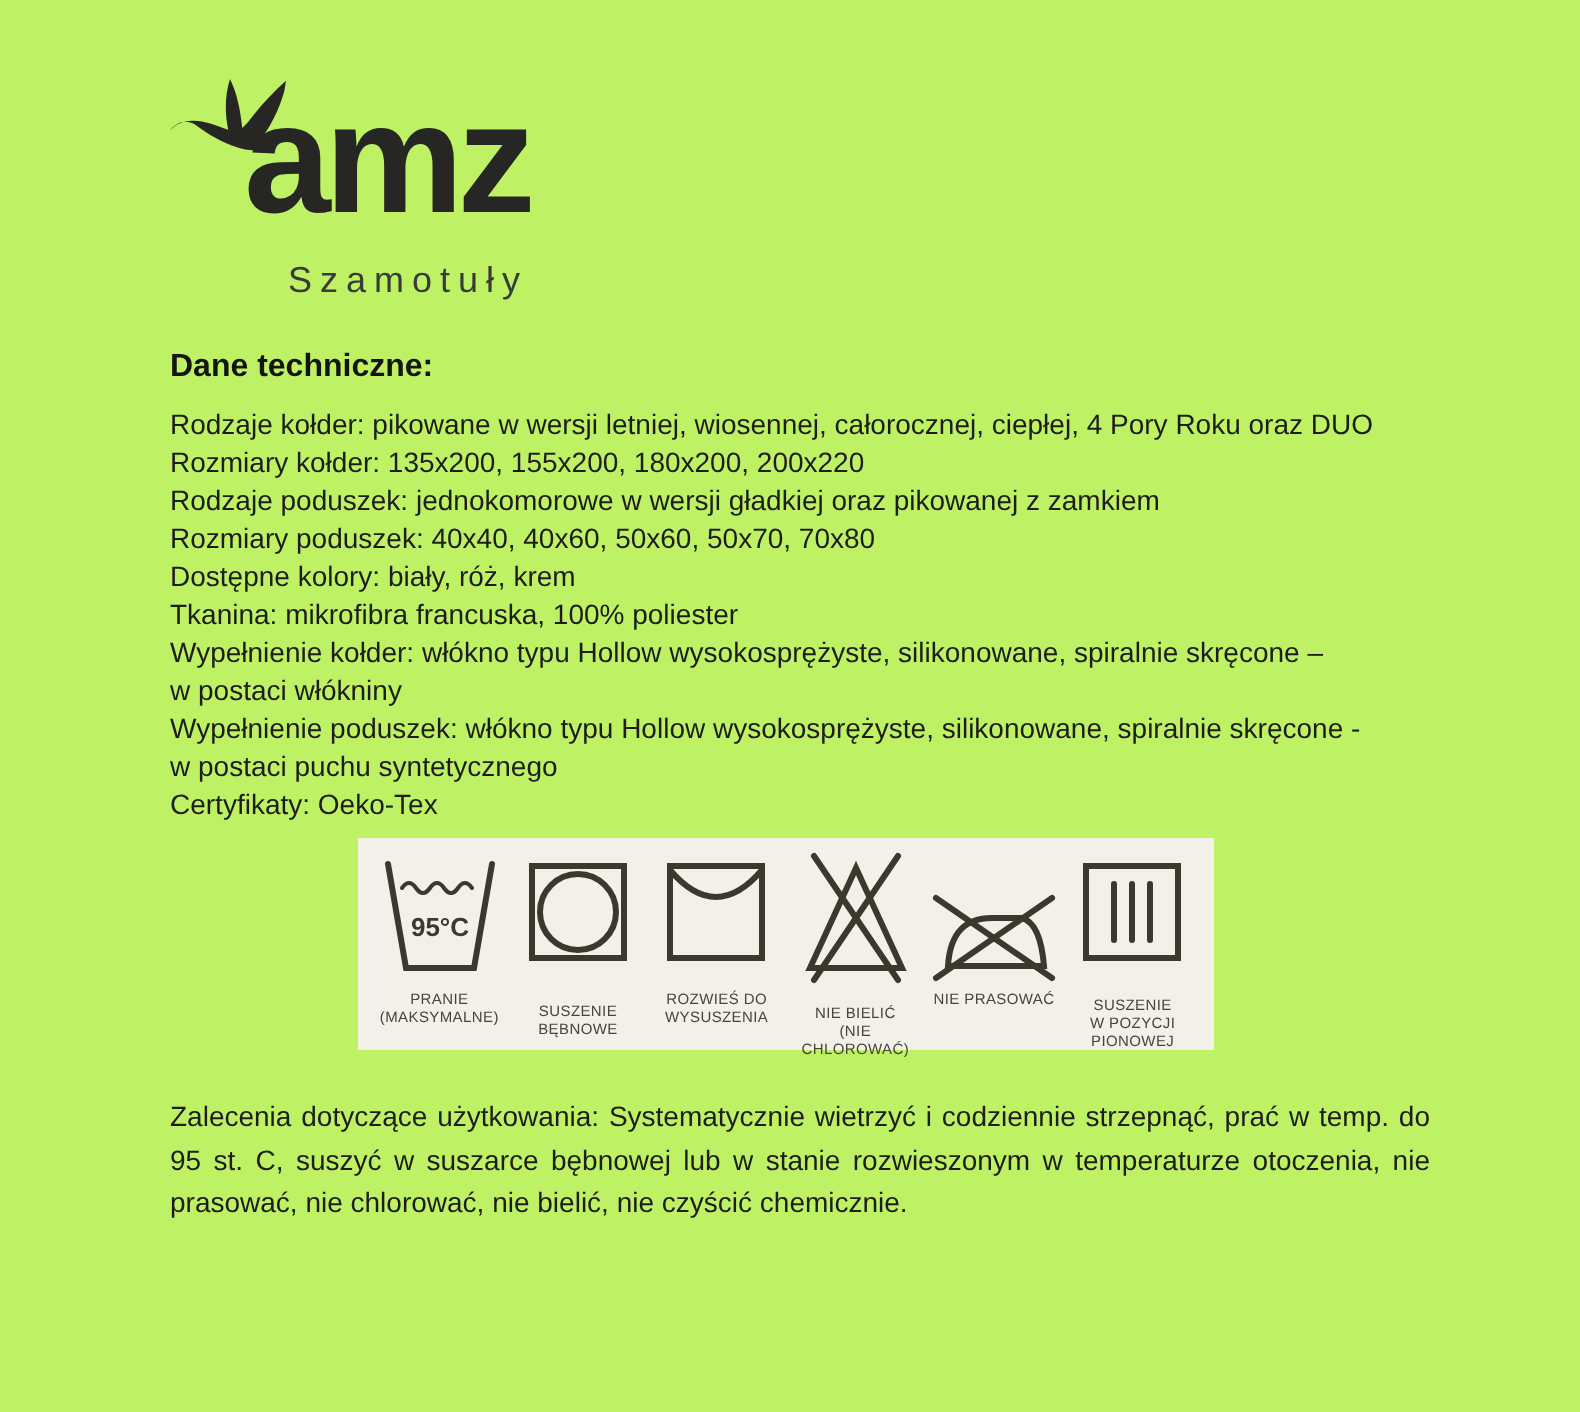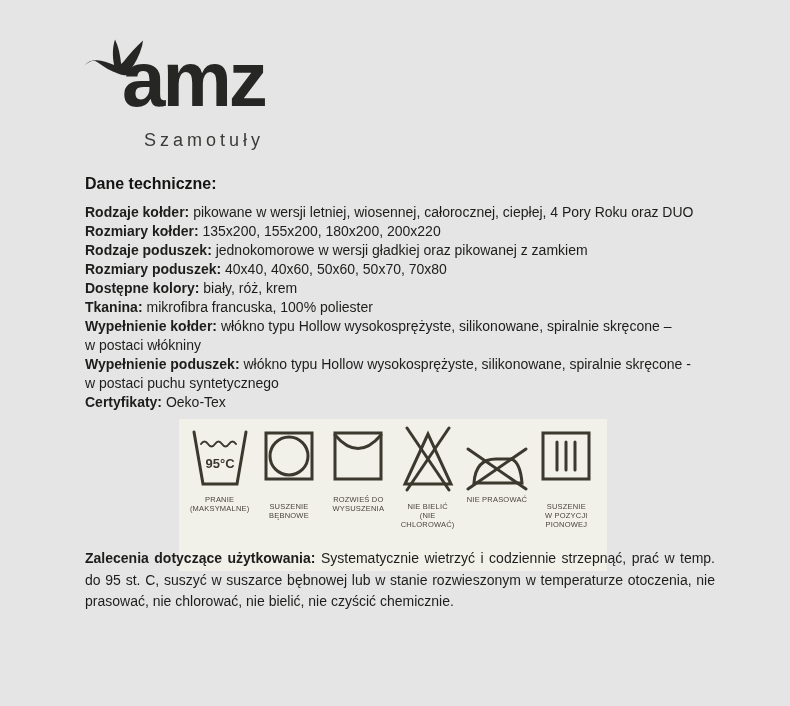--- a/index.html
+++ b/index.html
@@ -1,20 +1,20 @@
 <!DOCTYPE html>
 <html><head>
 <meta charset="utf-8">
 <style>
   * { margin:0; padding:0; box-sizing:border-box; }
   html,body { background:#ffffff; }
   .page {
     position:relative;
     width:790px; height:706px;
-    background:#e5e5e5;
+    background:#bef264;
     overflow:hidden;
     font-family:"Liberation Sans","DejaVu Sans",sans-serif;
     color:#1d1d1b;
   }
 
   
   .logo { position:absolute; left:78px; top:26px; width:215px; height:116px; }
   .goose { position:absolute; left:-2px; top:10px; width:78px; height:56px; }
   .brand {
     position:absolute; left:44px; top:14px;
@@ -39,25 +39,25 @@
     position:absolute; left:85px; top:175px;
     font-size:16px; font-weight:bold; color:#141412;
   }
 
   
   .specs {
     position:absolute; left:85px; top:203px; width:700px;
     font-size:14px; line-height:19px;
   }
   .spec-row { margin:0; }
-  .lbl { font-weight:bold; }
+  .lbl { font-weight:normal; }
 
   
   .care-strip {
-    position:absolute; left:179px; top:419px; width:428px; height:152px;
+    position:absolute; left:179px; top:419px; width:428px; height:106px;
     background:#f1f0e9;
     display:flex; justify-content:space-between;
     padding:7px 6px 6px 6px;
   }
   .care-item { width:70px; display:flex; flex-direction:column; align-items:center; }
   .care-icon-box { height:64px; display:flex; align-items:flex-start; justify-content:center; }
   .care-icon-box svg { stroke:#3b382e; stroke-width:3; fill:none; stroke-linecap:round; }
   .care-label {
     margin-top:5px;
     font-size:7.5px; line-height:9px; letter-spacing:0.2px;

